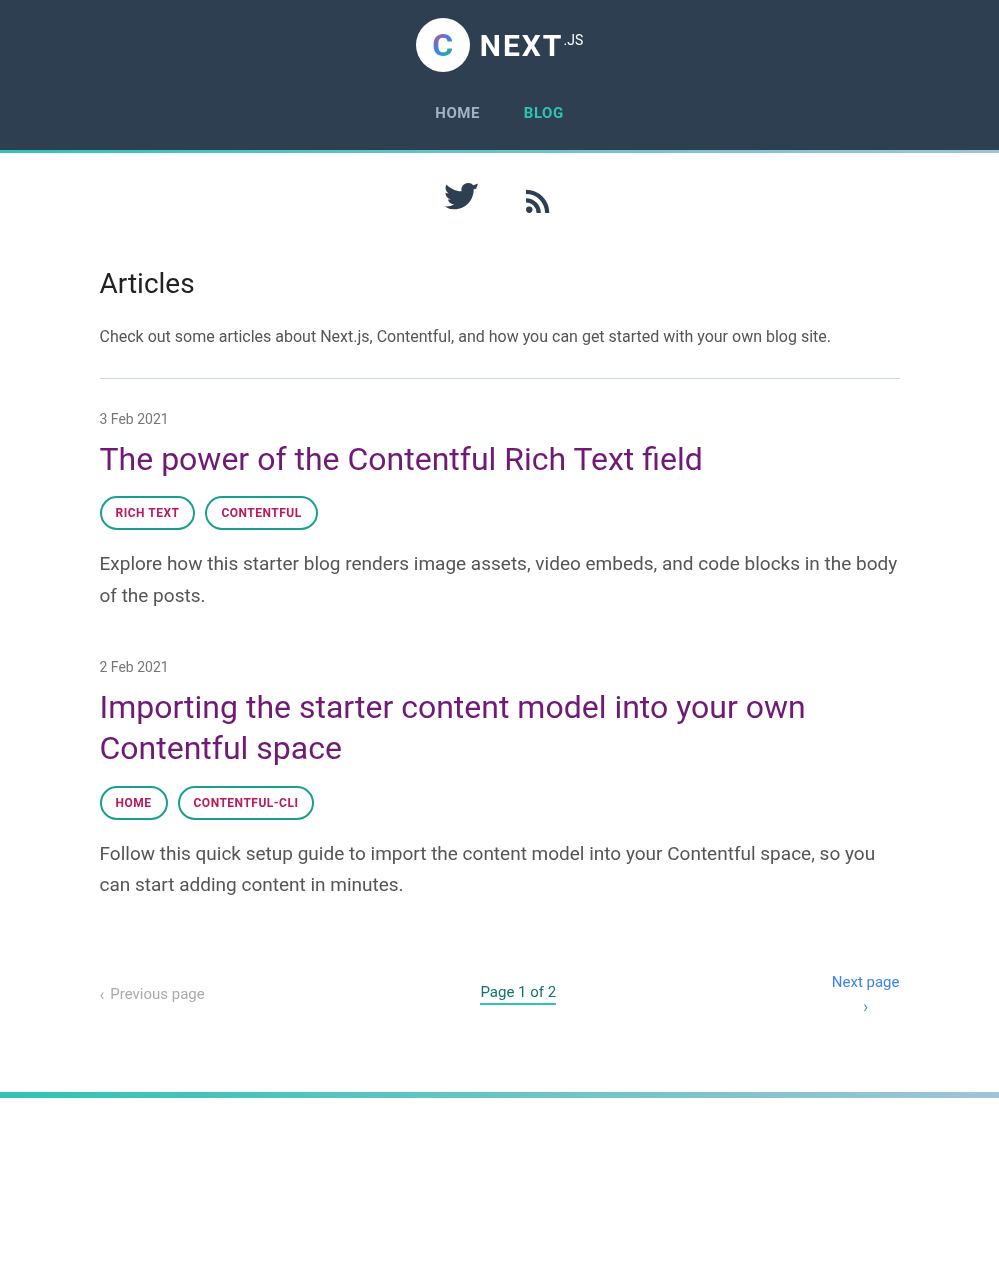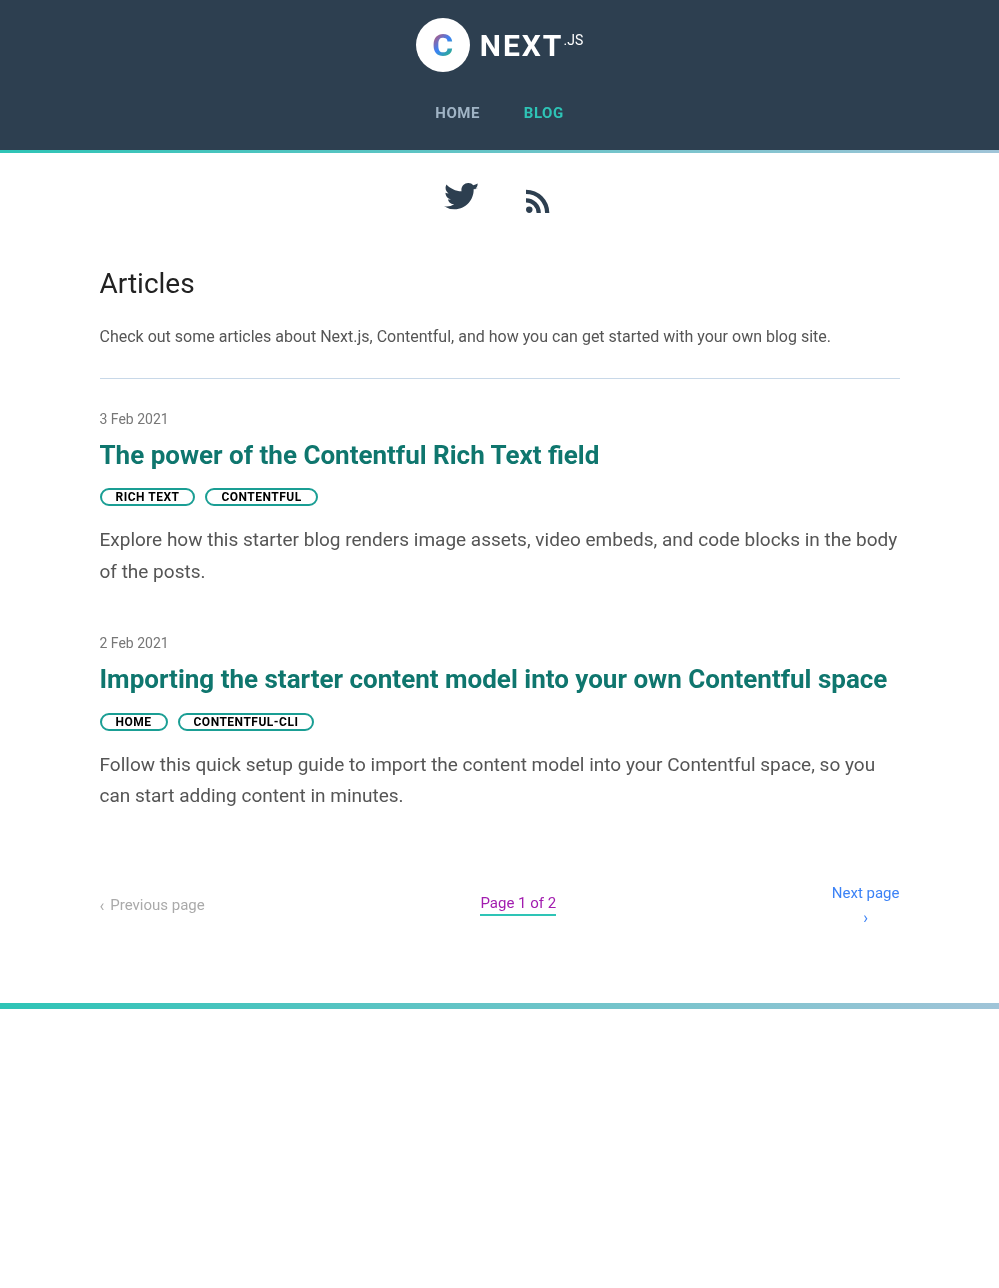--- a/index.html
+++ b/index.html
@@ -119,40 +119,40 @@
     
     .article {
       margin-bottom: 48px;
     }
     .article-date {
       font-size: 14px;
       color: #777;
       margin-bottom: 12px;
     }
     .article-title {
-      font-size: 26px;
-      font-weight: 700;
-      color: #0f766e;
+      font-size: 32px;
+      font-weight: 400;
+      color: #701a75;
       margin-bottom: 16px;
       line-height: 1.3;
       cursor: pointer;
     }
     .tags {
       display: flex;
       gap: 10px;
       margin-bottom: 18px;
       flex-wrap: wrap;
     }
     .tag {
       border: 2px solid #1a9e94;
       border-radius: 20px;
-      padding: 0 14px;
+      padding: 8px 14px;
       font-size: 12px;
       font-weight: 700;
-      color: #000000;
+      color: #be185d;
       background: transparent;
       cursor: pointer;
       letter-spacing: 0.5px;
     }
     .article-excerpt {
       font-size: 19px;
       color: #555;
       line-height: 1.65;
     }
 
@@ -175,21 +175,21 @@
       border: none;
       font-family: inherit;
     }
     .pagination-btn.active {
       color: #3b82f6;
       cursor: pointer;
       flex-direction: column;
     }
     .pagination-current {
       font-size: 15px;
-      color: #a21caf;
+      color: #0f766e;
       border-bottom: 2.5px solid #2ec4b6;
       padding-bottom: 2px;
     }
     .chevron {
       font-size: 16px;
     }
 
     
     .footer-bar {
       width: 100%;

